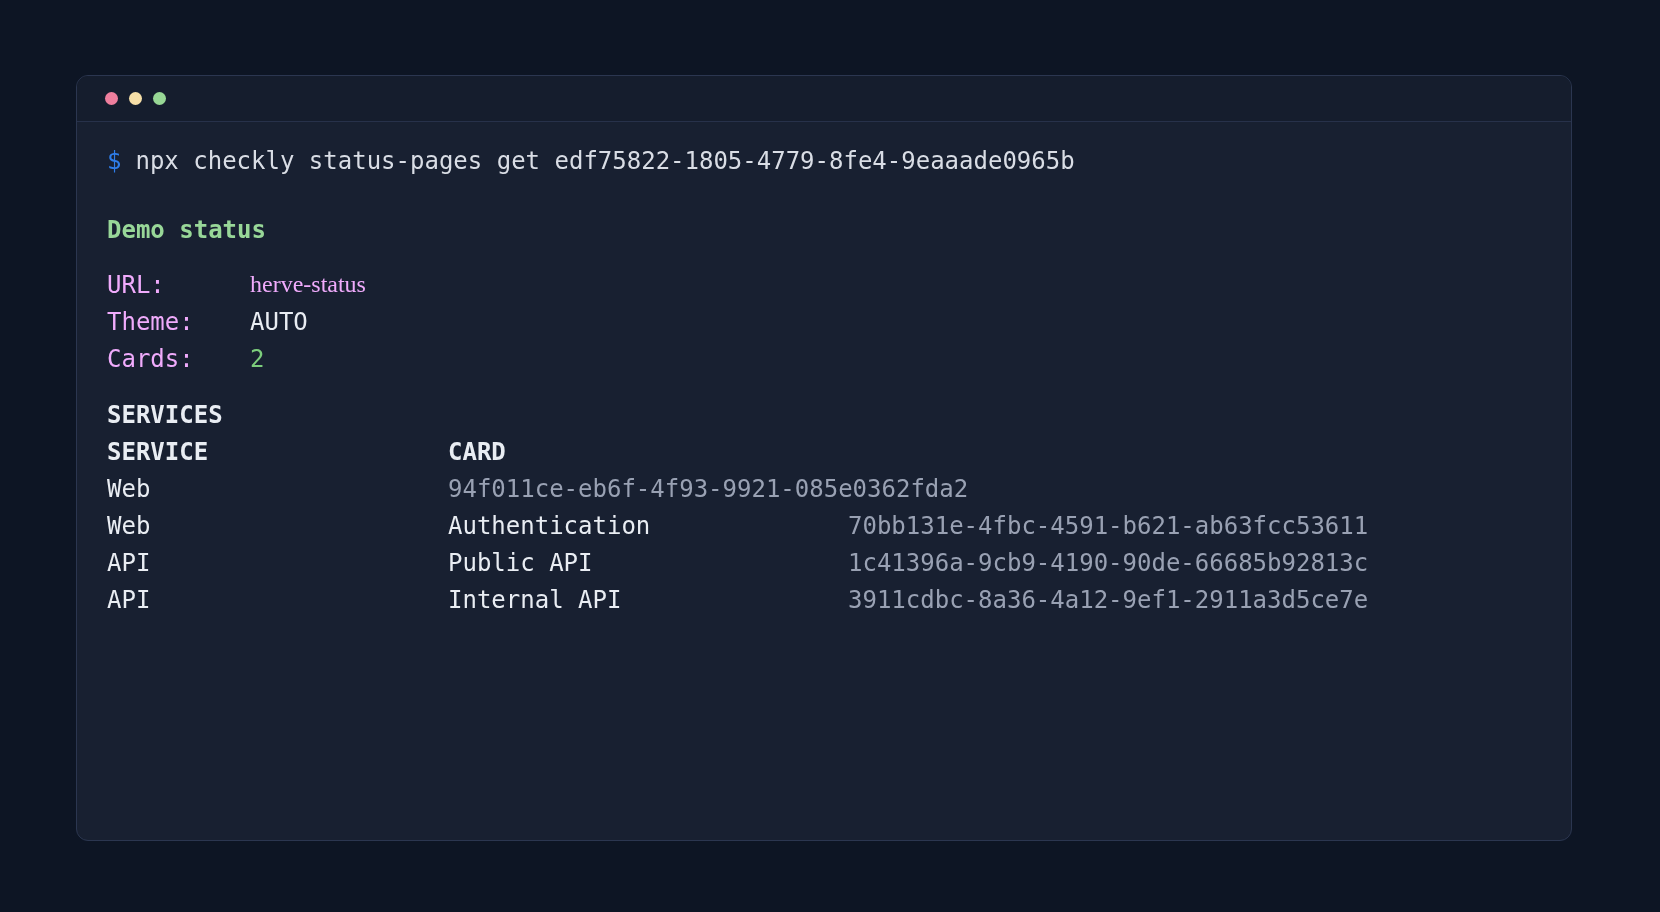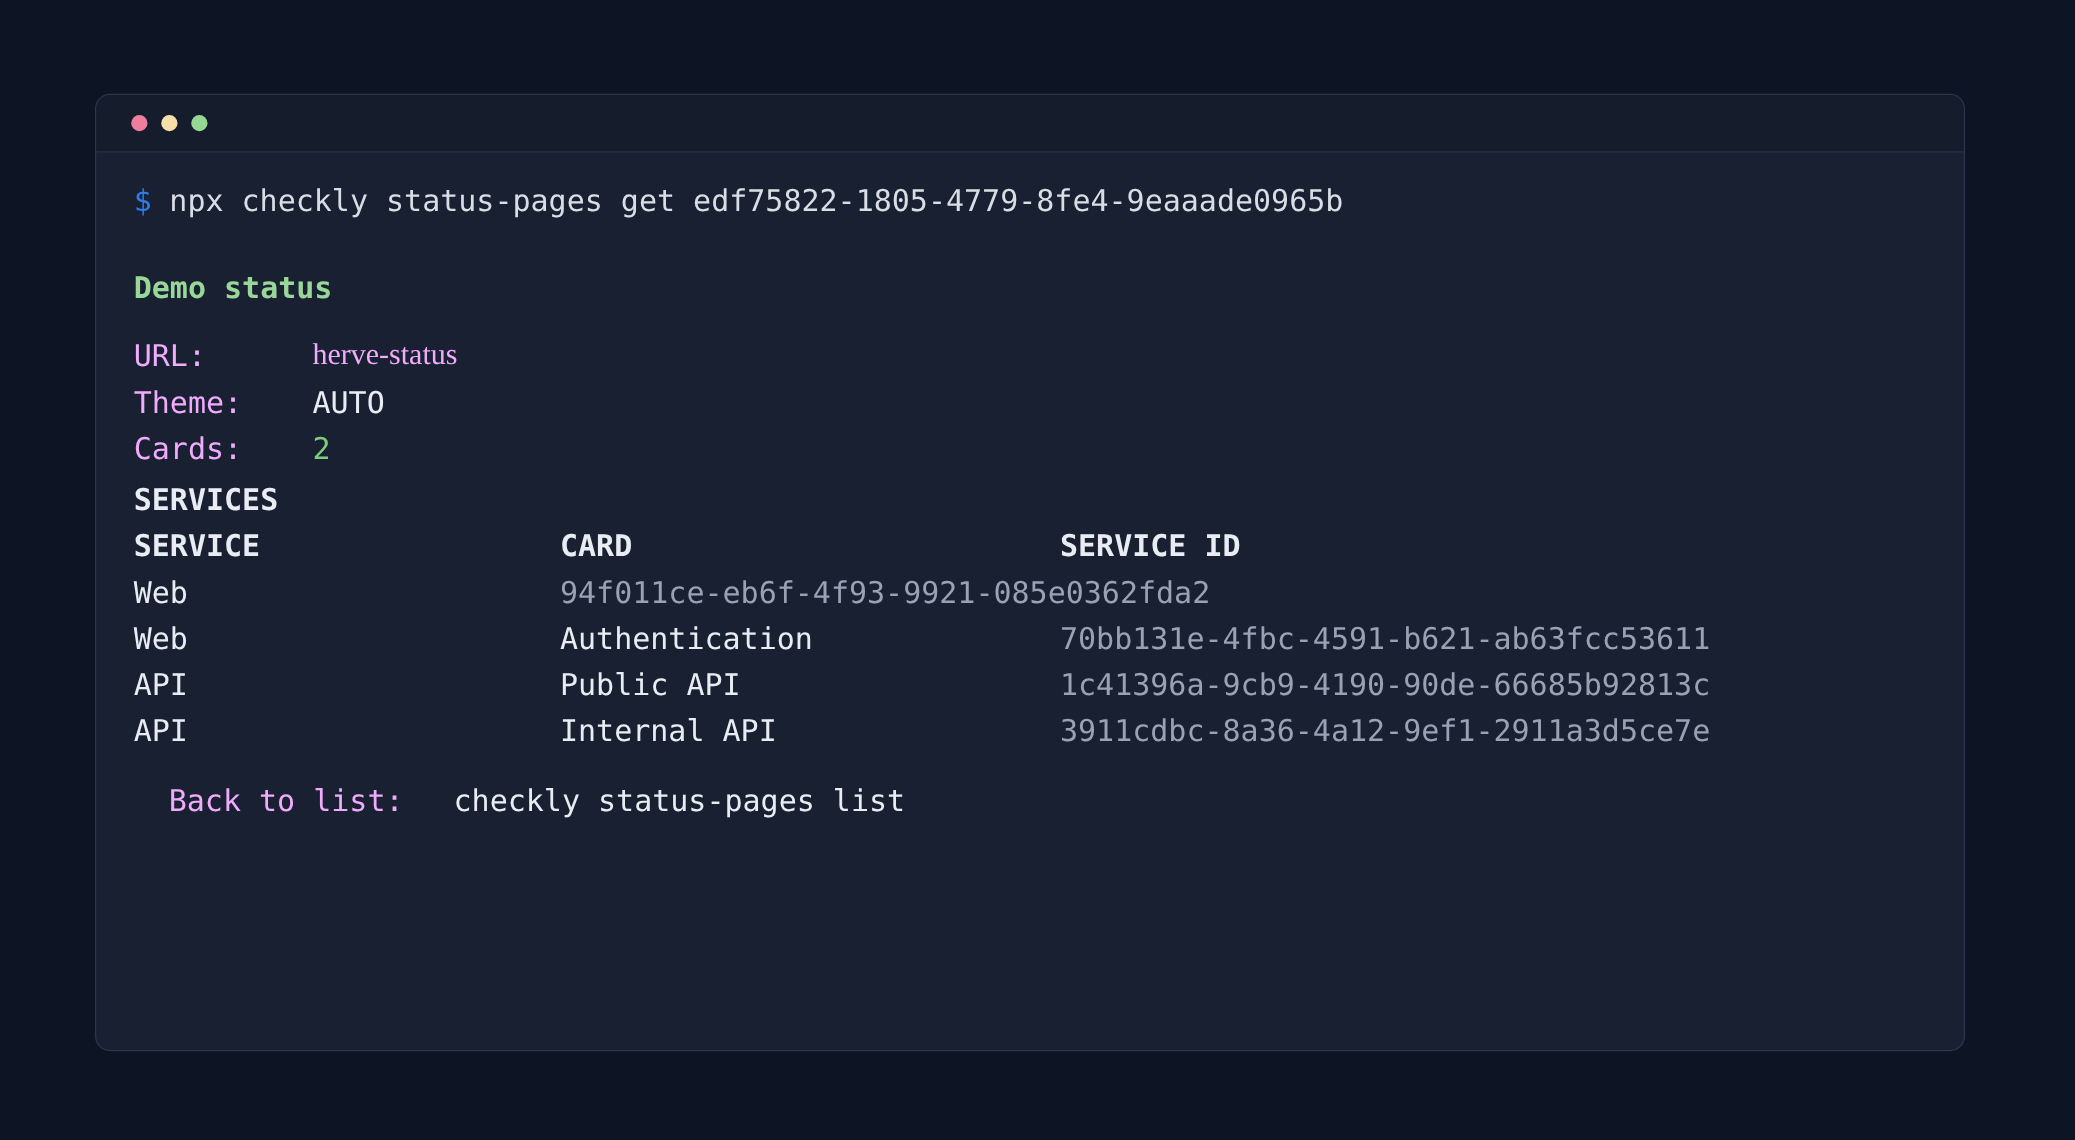--- a/index.html
+++ b/index.html
@@ -49,21 +49,21 @@
   .c-white { color: #e9edf3; }
   .bold { font-weight: bold; }
 
   .cmdline { margin-top: 0; }
   .prompt-gap { margin-right: 14px; }
 
   .page-title { margin-top: 32px; }
   .props { margin-top: 18px; }
   .prop-label { display: inline-block; width: 143px; }
 
-  .services-title { margin-top: 4px; }
+  .services-title { margin-top: 19px; }
   .svc-grid .line { display: grid; grid-template-columns: 341px 400px 1fr; align-items: center; }
 
   .footer-line { margin-top: 19px; }
   .footer-indent { display: inline-block; width: 28px; }
   .footer-label { margin-right: 40px; }
 </style>
 </head>
 <body>
 
 <div class="window">
@@ -102,21 +102,20 @@
     </div>
 
     <div class="line services-title">
       <span class="c-white bold">SERVICES</span>
     </div>
 
     <div class="svc-grid">
       <div class="line">
         <span class="c-white bold">SERVICE</span>
         <span class="c-white bold">CARD</span>
-        <span class="c-white bold">SERVICE ID</span>
       </div>
       <div class="line">
         <span class="c-white">Web</span>
         <span class="c-muted">94f011ce-eb6f-4f93-9921-085e0362fda2</span>
       </div>
       <div class="line">
         <span class="c-white">Web</span>
         <span class="c-white">Authentication</span>
         <span class="c-muted">70bb131e-4fbc-4591-b621-ab63fcc53611</span>
       </div>
@@ -125,20 +124,15 @@
         <span class="c-white">Public API</span>
         <span class="c-muted">1c41396a-9cb9-4190-90de-66685b92813c</span>
       </div>
       <div class="line">
         <span class="c-white">API</span>
         <span class="c-white">Internal API</span>
         <span class="c-muted">3911cdbc-8a36-4a12-9ef1-2911a3d5ce7e</span>
       </div>
     </div>
 
-    <div class="line footer-line">
-      <span class="footer-indent"></span>
-      <span class="c-label footer-label">Back to list:</span>
-      <span class="c-white">checkly status-pages list</span>
-    </div>
 
   </div>
 </div>
 
 </body></html>

